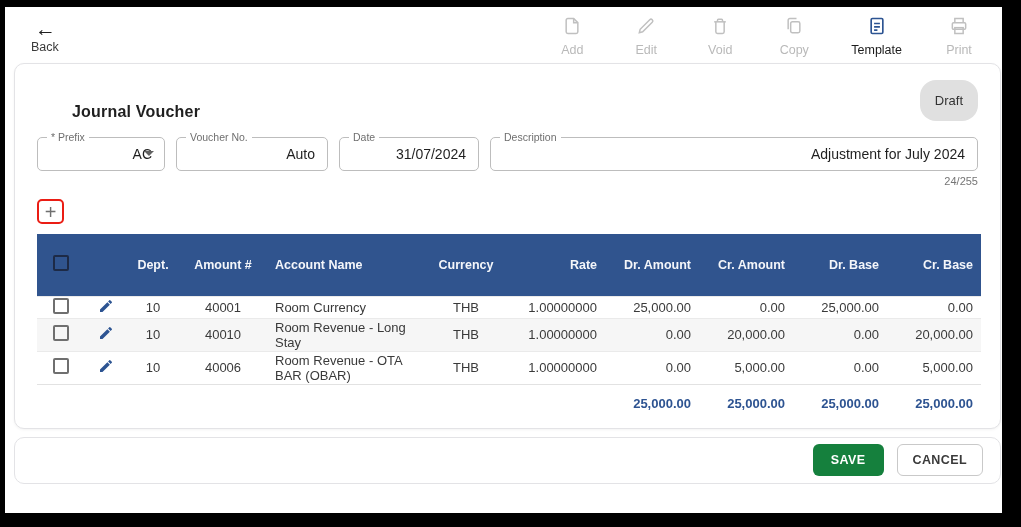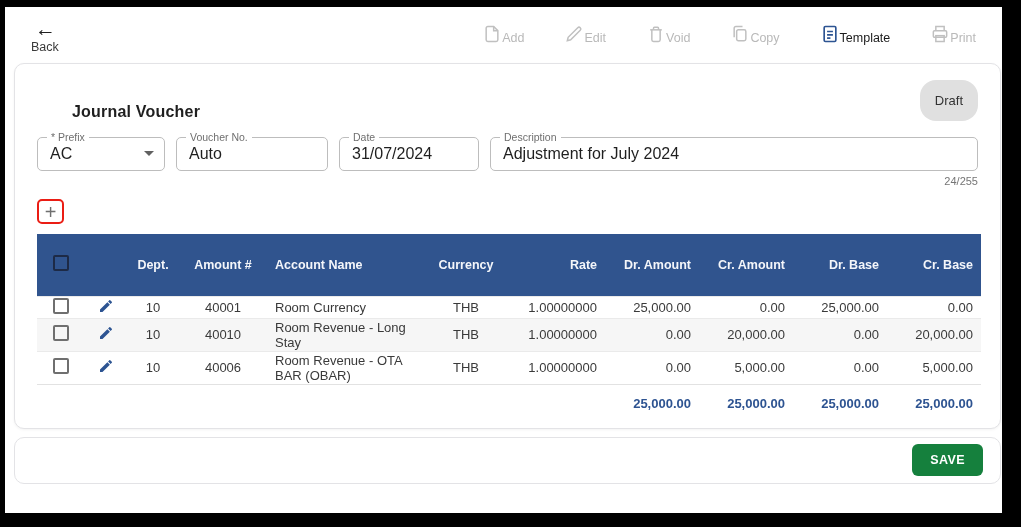--- a/index.html
+++ b/index.html
@@ -5,42 +5,42 @@
   * { margin:0; padding:0; box-sizing:border-box; }
   html,body { width:1021px; height:527px; background:#000; font-family:"Liberation Sans", sans-serif; }
   .screen { position:absolute; top:7px; left:5px; right:19px; bottom:14px; background:#fff; overflow:hidden; }
 
   
   .topbar { height:56px; display:flex; justify-content:space-between; align-items:center; padding:2px 26px 0 26px; }
   .back-btn { display:flex; flex-direction:column; align-items:flex-start; cursor:pointer; }
   .back-btn .arrow { font-size:21px; line-height:20px; color:#1f1f1f; margin-left:4px; }
   .back-btn .lbl { font-size:12.5px; color:#3a3a3a; margin-top:1px; }
   .actions { display:flex; gap:40px; align-items:flex-start; }
-  .action { display:flex; flex-direction:row; align-items:center; min-width:34px; cursor:pointer; }
+  .action { display:flex; flex-direction:column; align-items:center; min-width:34px; cursor:pointer; }
   .action svg { width:20px; height:20px; }
   .action .lbl { font-size:12.5px; margin-top:3px; color:#b9b9b9; }
   .action.disabled svg { stroke:#c0c0c0; }
   .action.active .lbl { color:#1c1c1c; }
 
   
   .card { margin:0 1px 0 9px; background:#fff; border:1px solid #e3e3e6; border-radius:10px;
           box-shadow:0 1px 3px rgba(0,0,0,0.05); padding:16px 22px 6px 22px; }
   .title-row { display:flex; justify-content:space-between; align-items:flex-end;margin-left:35px; }
   .page-title { font-size:16px; font-weight:bold; color:#1f1f1f; letter-spacing:.2px; }
   .badge { background:#e0e0e0; color:#333; font-size:13px; padding:13px 15px; border-radius:16px; }
 
   
   .fields { display:flex; gap:11px; margin-top:16px; }
   .field { position:relative; height:34px; border:1px solid #bdbdbd; border-radius:5px; background:#fff; }
   .field .flabel { position:absolute; top:-7px; left:9px; background:#fff; padding:0 4px;
                    font-size:10.5px; color:#6f6f6f; white-space:nowrap; }
-  .field .fvalue { font-size:16px; color:#1f1f1f; line-height:32px; padding:0 12px; white-space:nowrap;
-                   overflow:hidden; }
+  .field .fvalue { font-size:14px; color:#1f1f1f; line-height:32px; padding:0 12px; white-space:nowrap;
+                   overflow:hidden;text-align:right; }
   .f-prefix { width:128px; }
-  .f-voucher { width:152px; }
+  .f-voucher { width:152px;padding-left:41px; }
   .f-date { width:140px; }
   .f-desc { flex:1; }
   .caret { position:absolute; right:10px; top:13px; width:0; height:0;
            border-left:5px solid transparent; border-right:5px solid transparent; border-top:5px solid #616161; }
   .counter-row { text-align:right; font-size:11px; color:#757575; margin-top:4px; }
 
   
   .add-wrap { margin-top:12px; }
   .add-btn { display:inline-flex; align-items:center; justify-content:center; width:27px; height:25px;
              border:2px solid #ea1d14; border-radius:5px; background:#fff; cursor:pointer;
@@ -270,14 +270,15 @@
           <td class="ar">25,000.00</td>
           <td class="ar">25,000.00</td>
           <td class="ar">25,000.00</td>
         </tr>
       </tbody>
     </table>
   </div>
 
   <div class="footer-card">
     <button class="btn-save">SAVE</button>
+    <button class="btn-cancel">CANCEL</button>
   </div>
 </div>
 
 </body></html>

